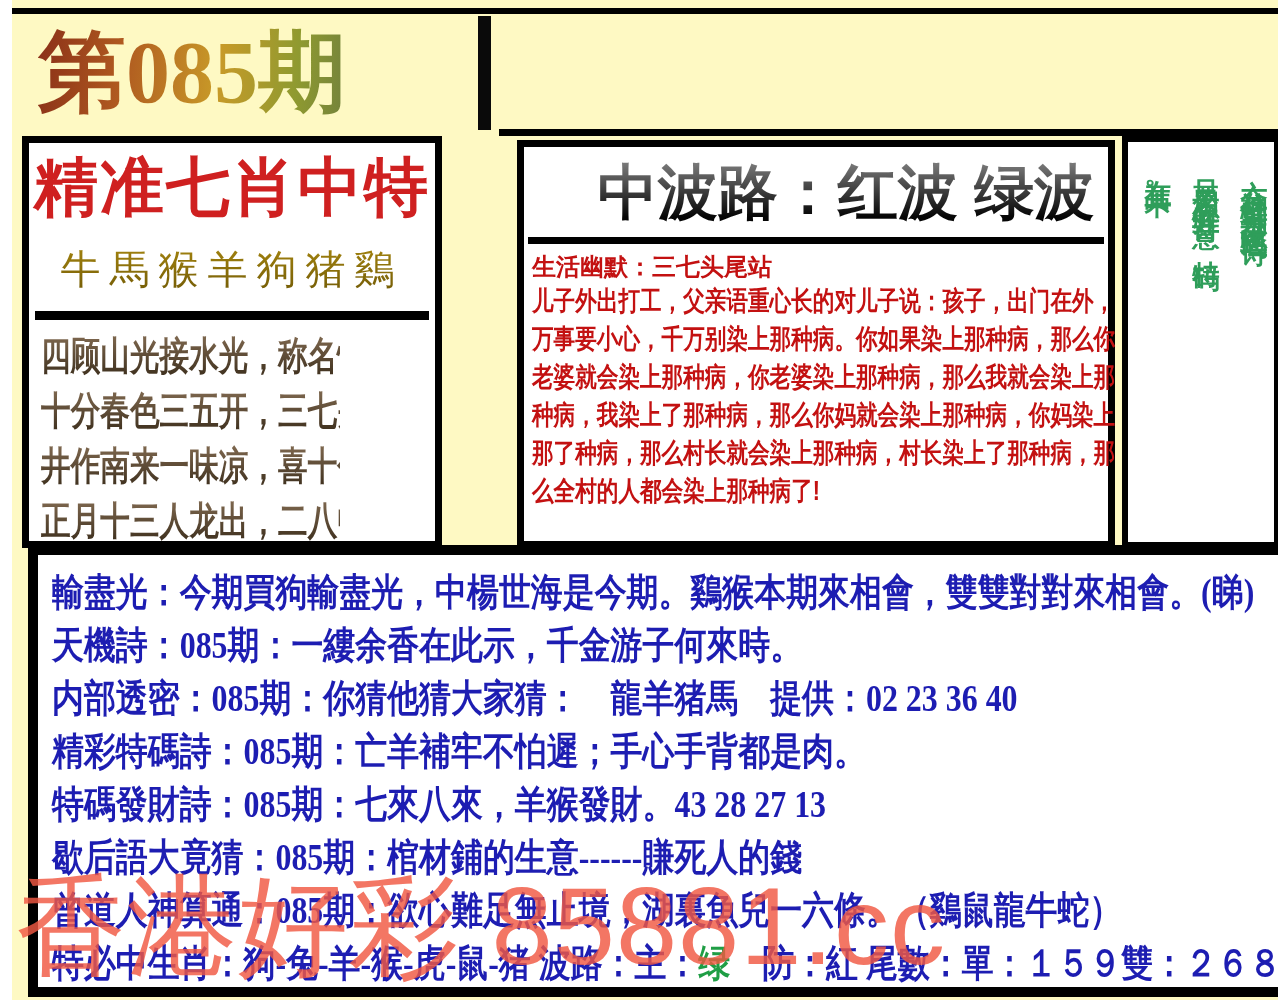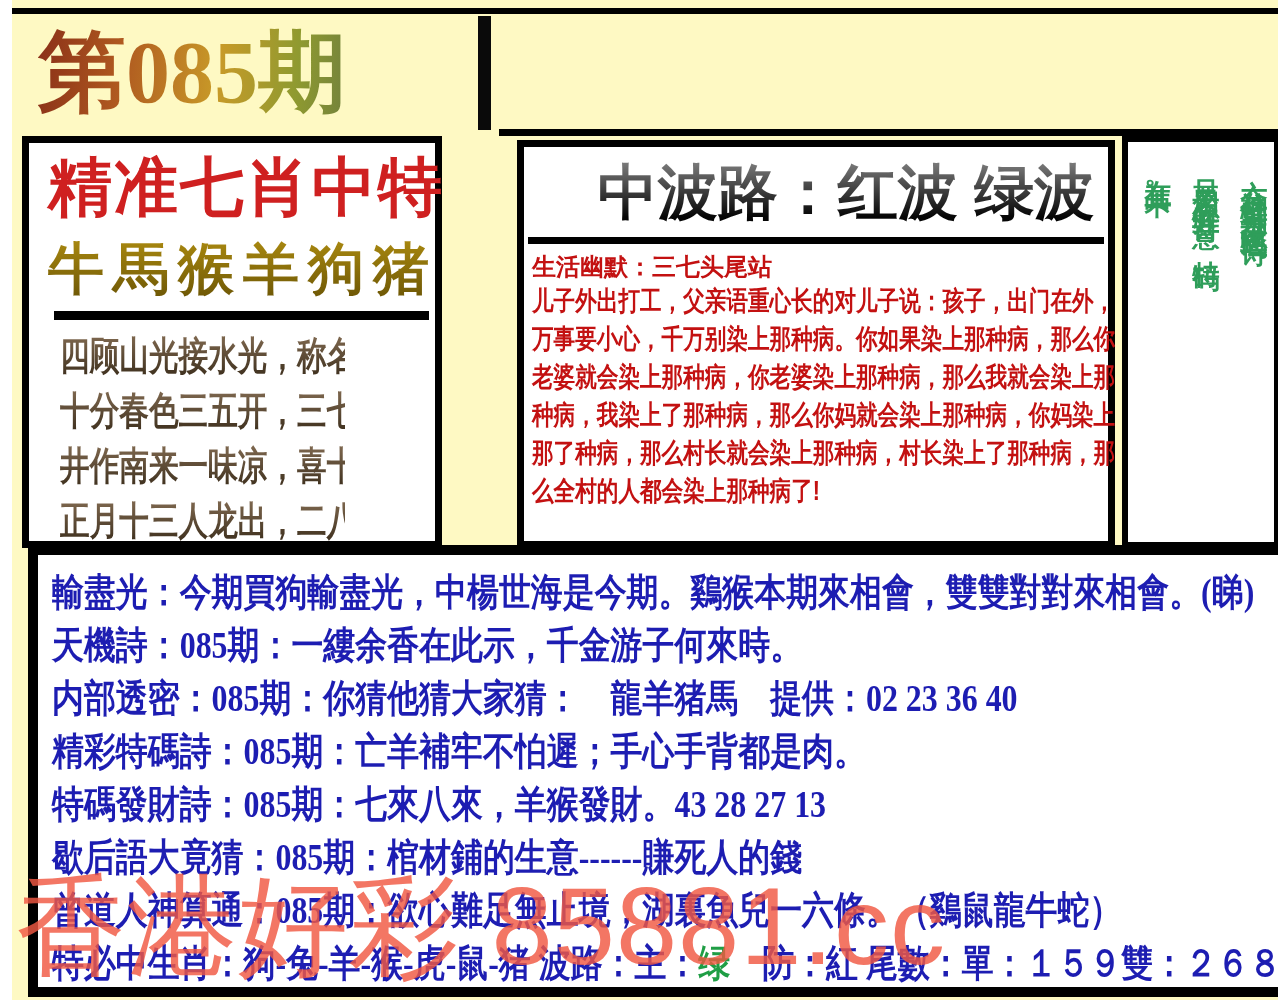--- a/index.html
+++ b/index.html
@@ -12,24 +12,24 @@
          font-family:"Liberation Serif",serif;font-weight:bold;font-size:88px;line-height:114px;
          color:#a0561e;white-space:nowrap;}
   .header-divider{position:absolute;left:466px;top:16px;width:13px;height:114px;background:#0a0a0a;}
   .title{position:absolute;left:492px;top:0px;width:786px;height:132px;
          font-size:116px;line-height:132px;font-weight:bold;text-align:center;
          letter-spacing:2px;color:#4f2da6;white-space:nowrap;}
   .under-title-rule{position:absolute;left:487px;top:129px;width:791px;height:7px;background:#000;}
 
   
   .left-panel{position:absolute;left:10px;top:136px;width:420px;height:412px;
-              border:7px solid #000;box-sizing:border-box;background:#fff;padding-left:19px;}
+              border:7px solid #000;box-sizing:border-box;background:#fff;}
   .headline{margin-top:8px;text-align:center;font-size:64px;line-height:74px;font-weight:bold;
             font-family:"Liberation Serif",serif;color:#cf2020;letter-spacing:2px;white-space:nowrap;}
-  .zodiacs{margin-top:12px;text-align:left;font-size:56px;line-height:64px;font-weight:bold;
+  .zodiacs{margin-top:12px;text-align:center;font-size:40px;line-height:64px;font-weight:normal;
            letter-spacing:9px;color:#8d6e08;white-space:nowrap;}
   .panel-rule{margin:10px 6px 0 6px;height:9px;background:#000;}
   .poems{padding:8px 0 0 12px;}
   .poem{font-size:39px;font-weight:bold;line-height:55px;white-space:nowrap;color:#5d4a33;
         transform:scaleX(0.76);transform-origin:0 50%;}
 
   
   .mid-panel{position:absolute;left:505px;top:140px;width:598px;height:408px;
              border:7px solid #000;box-sizing:border-box;background:#fff;}
   .wave-header{margin-top:6px;text-align:center;font-size:60px;line-height:80px;font-weight:bold;

